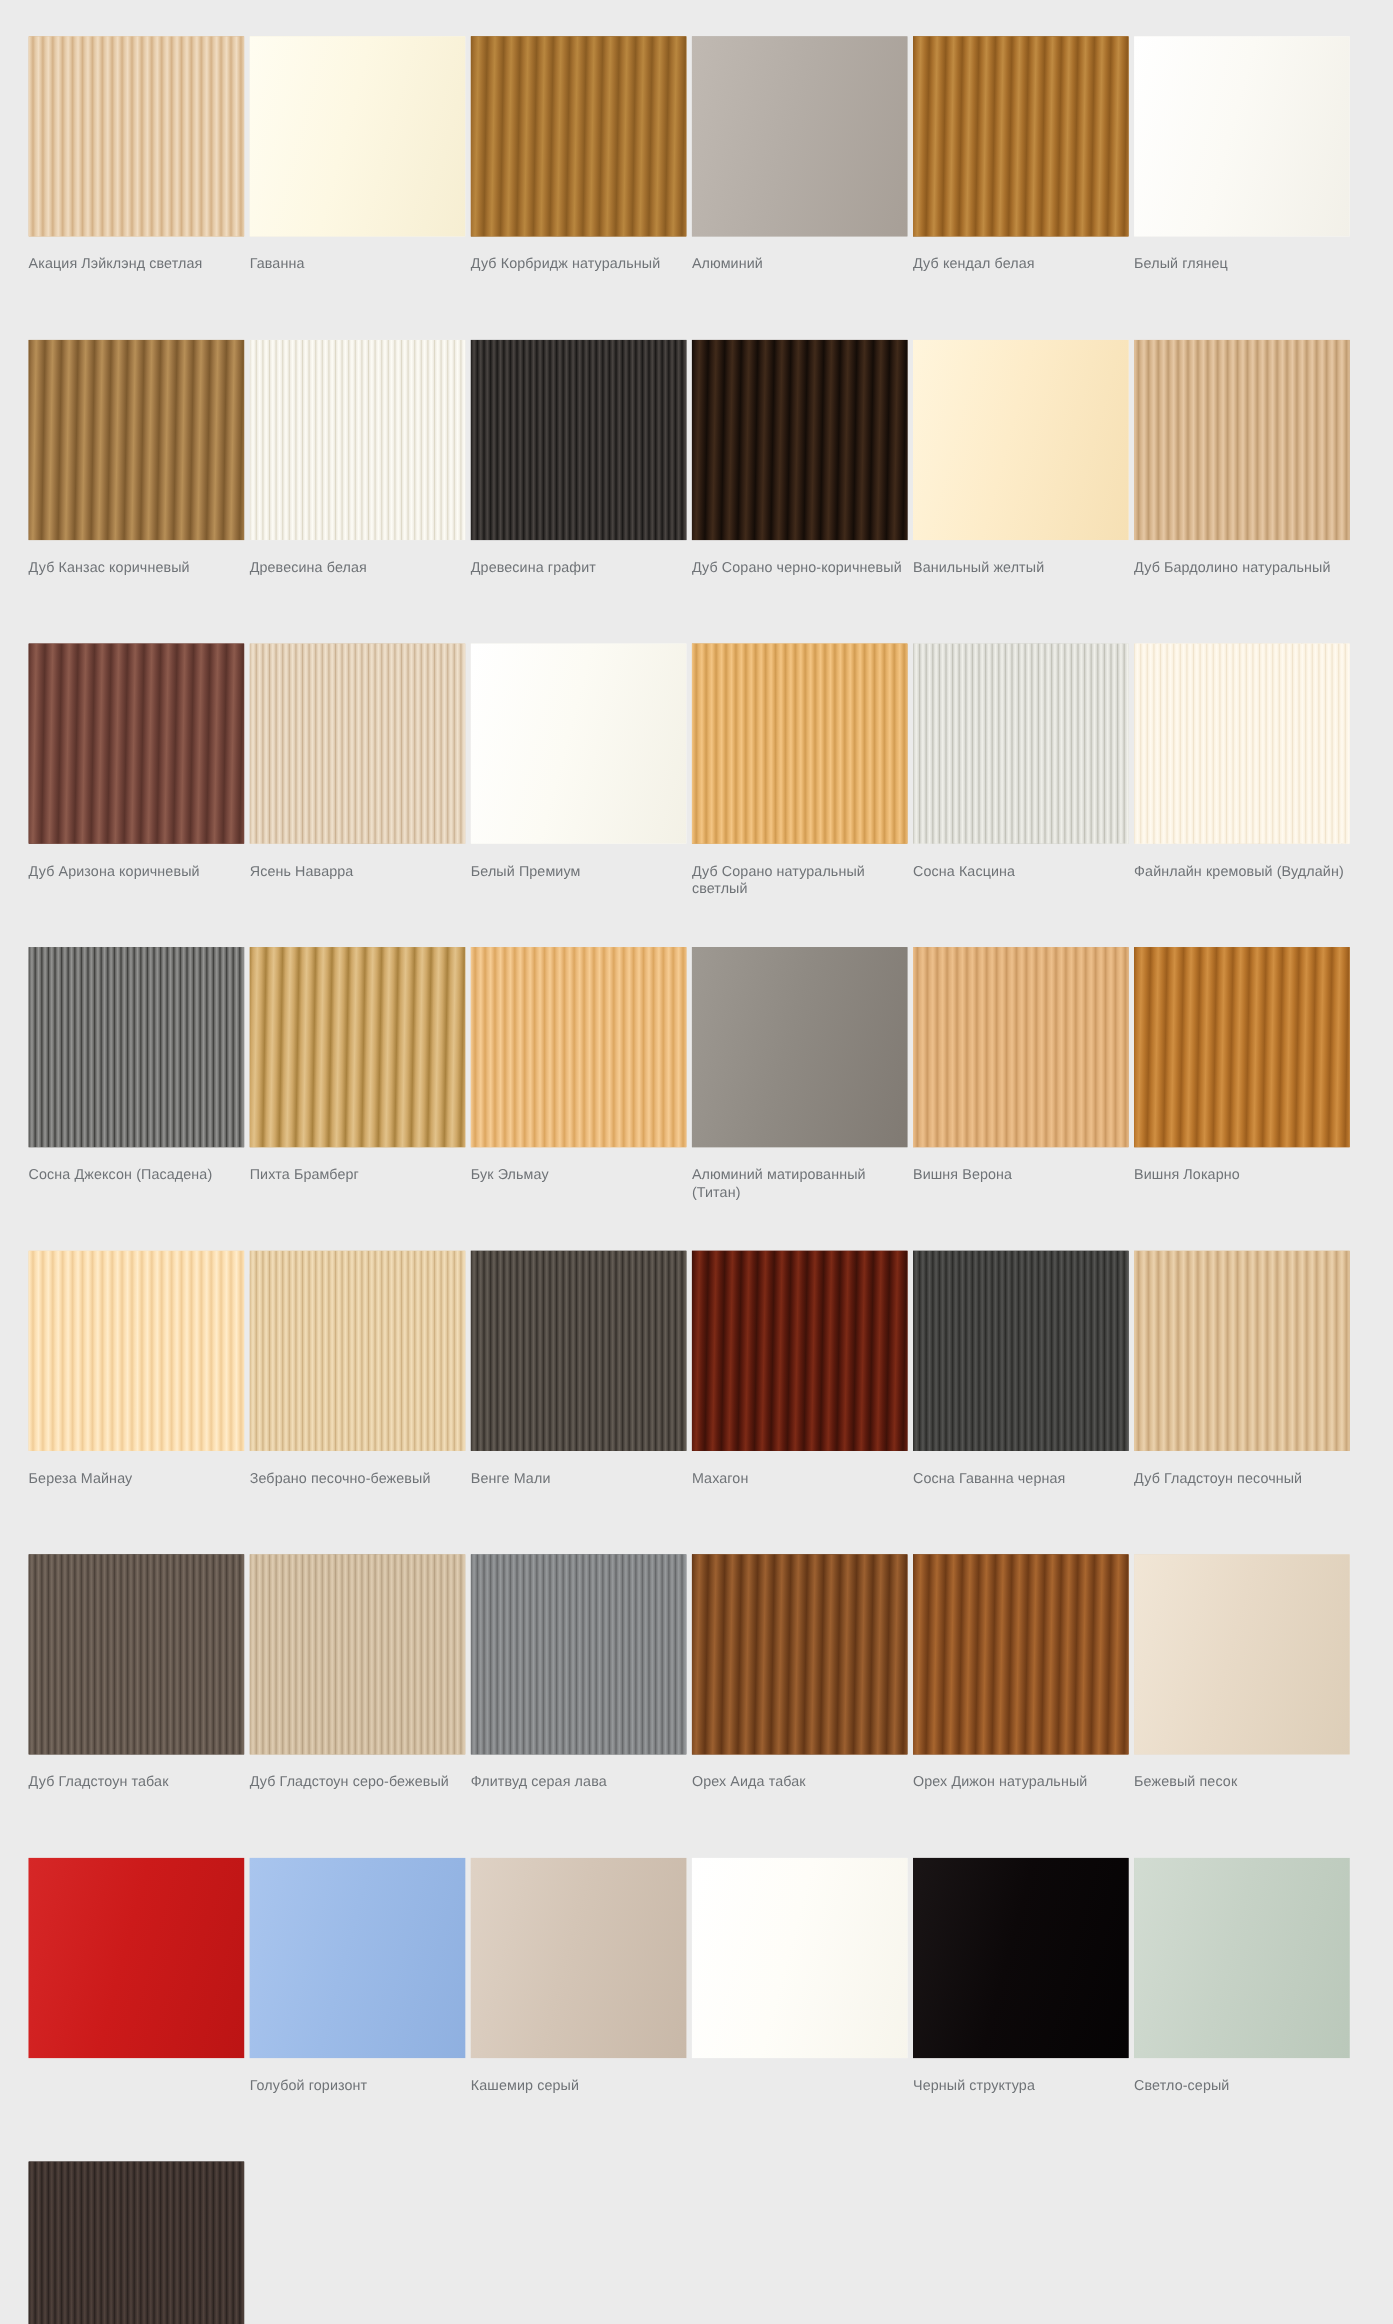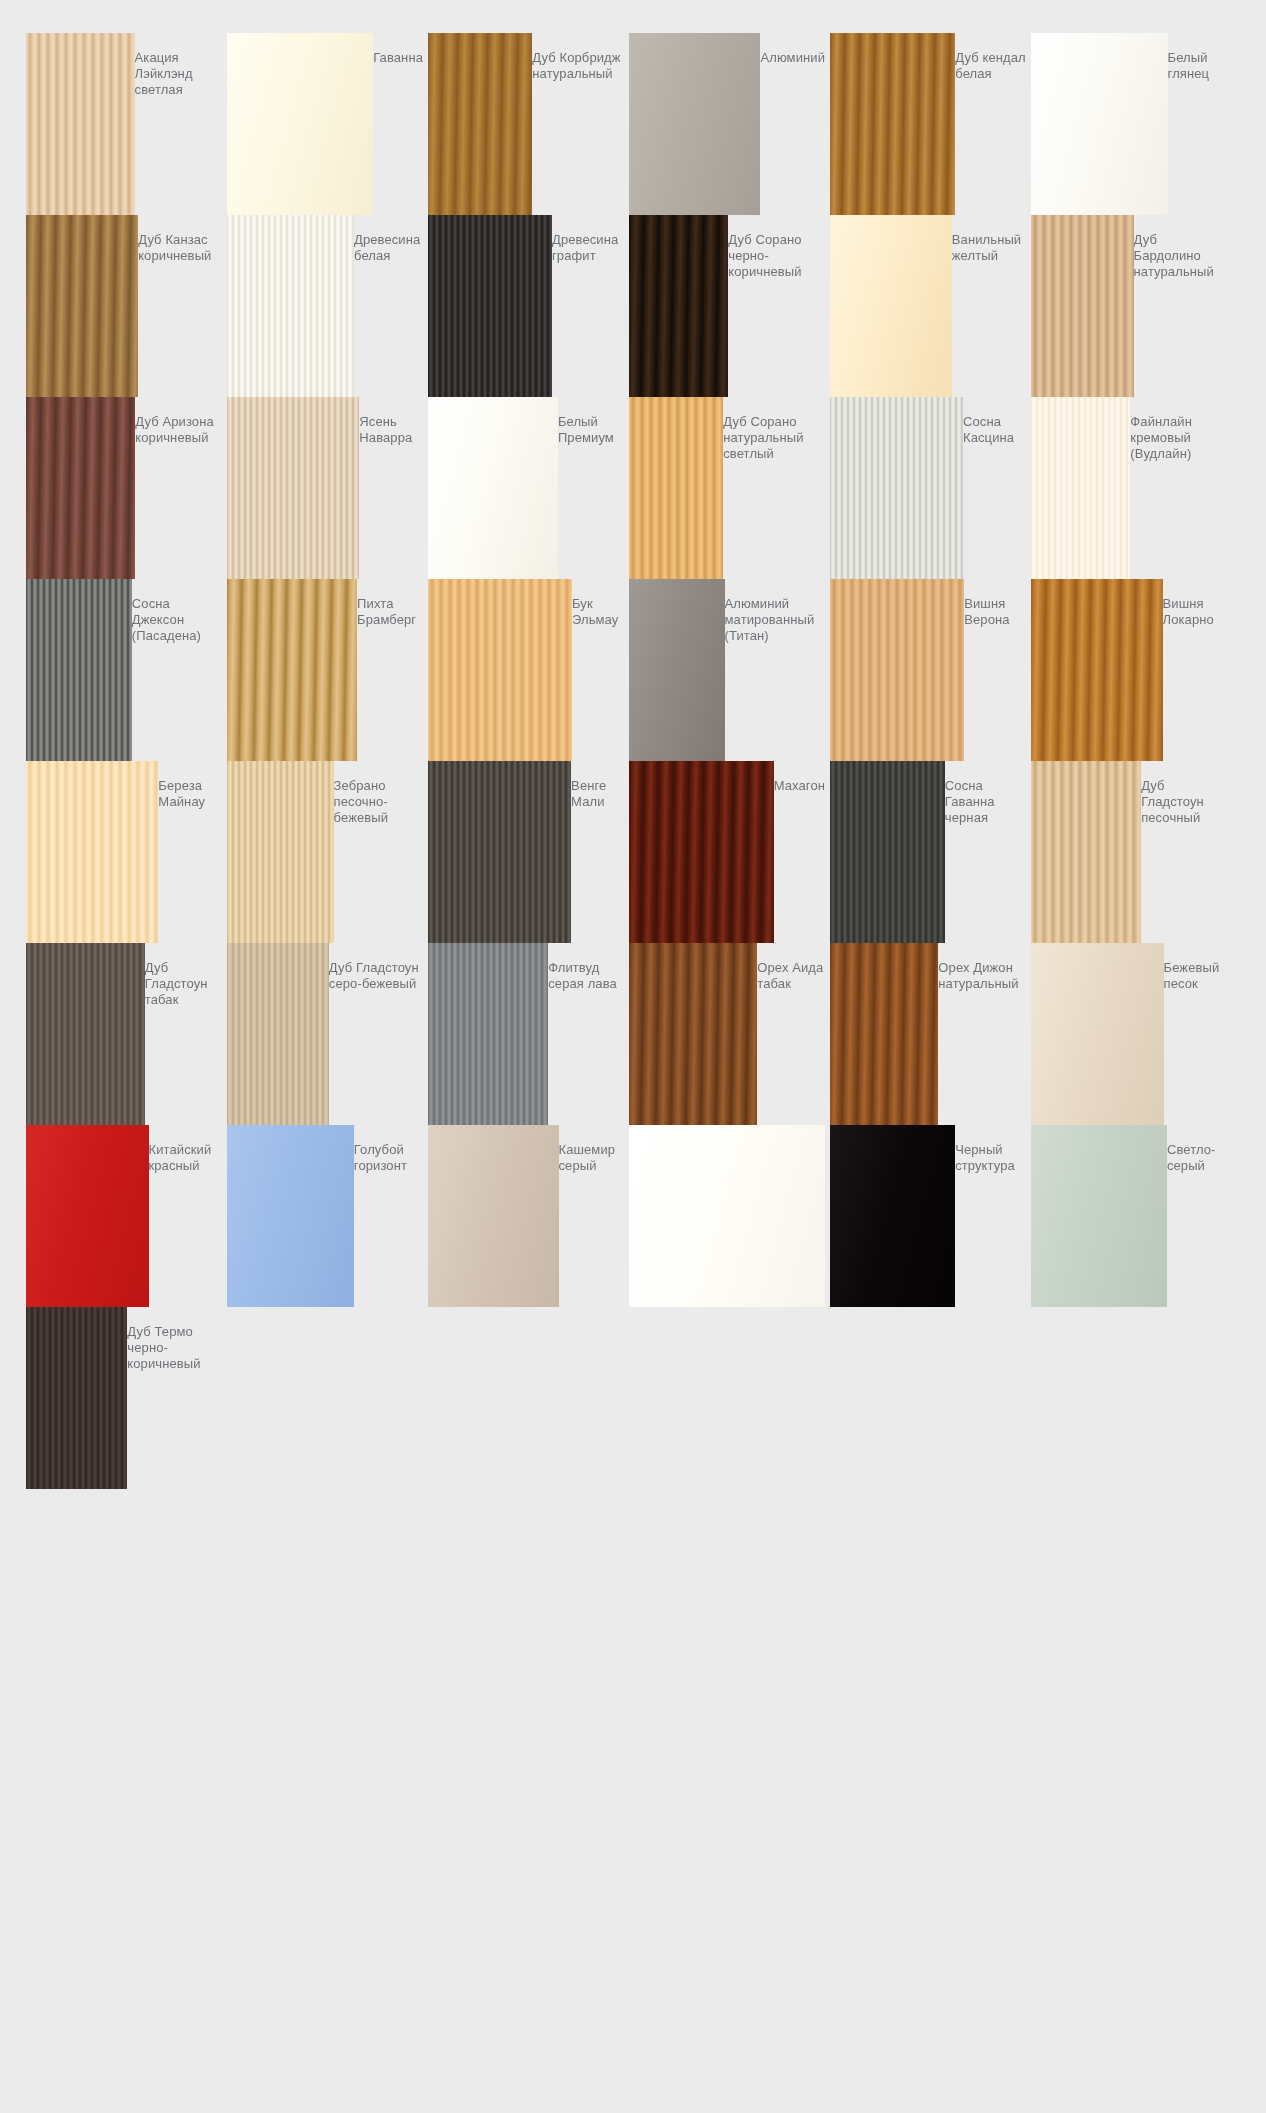--- a/index.html
+++ b/index.html
@@ -19,21 +19,22 @@
   .grid {
     display: grid;
     grid-template-columns: repeat(6, 196px);
     column-gap: 5px;
     row-gap: 0;
   }
 
   .cell {
     width: 196px;
     display: flex;
-    padding-bottom: 0;
+    flex-direction: column;
+    padding-bottom: 16px;
   }
 
   .swatch {
     width: 196px;
     height: 182px;
     display: block;
     position: relative;
     overflow: hidden;
     background-color: #ccc;
   }
@@ -270,21 +271,20 @@
       <div class="cell">
         <div class="swatch" style="background-color: rgb(232, 218, 199);">
           <div class="grainlayer" style="background: linear-gradient(105deg, rgb(241, 230, 214) 0%, rgb(232, 218, 199) 45%, rgb(221, 206, 184) 100%);"></div>
         </div>
         <div class="caption">Бежевый песок</div>
       </div>
       <div class="cell">
         <div class="swatch" style="background-color: rgb(204, 26, 26);">
           <div class="grainlayer" style="background: linear-gradient(105deg, rgb(214, 39, 39) 0%, rgb(204, 26, 26) 45%, rgb(188, 20, 20) 100%);"></div>
         </div>
-        <div class="caption">Китайский красный</div>
       </div>
       <div class="cell">
         <div class="swatch" style="background-color: rgb(156, 187, 232);">
           <div class="grainlayer" style="background: linear-gradient(105deg, rgb(169, 197, 238) 0%, rgb(156, 187, 232) 45%, rgb(143, 176, 224) 100%);"></div>
         </div>
         <div class="caption">Голубой горизонт</div>
       </div>
       <div class="cell">
         <div class="swatch" style="background-color: rgb(212, 197, 182);">
           <div class="grainlayer" style="background: linear-gradient(105deg, rgb(223, 210, 197) 0%, rgb(212, 197, 182) 45%, rgb(200, 184, 168) 100%);"></div>

